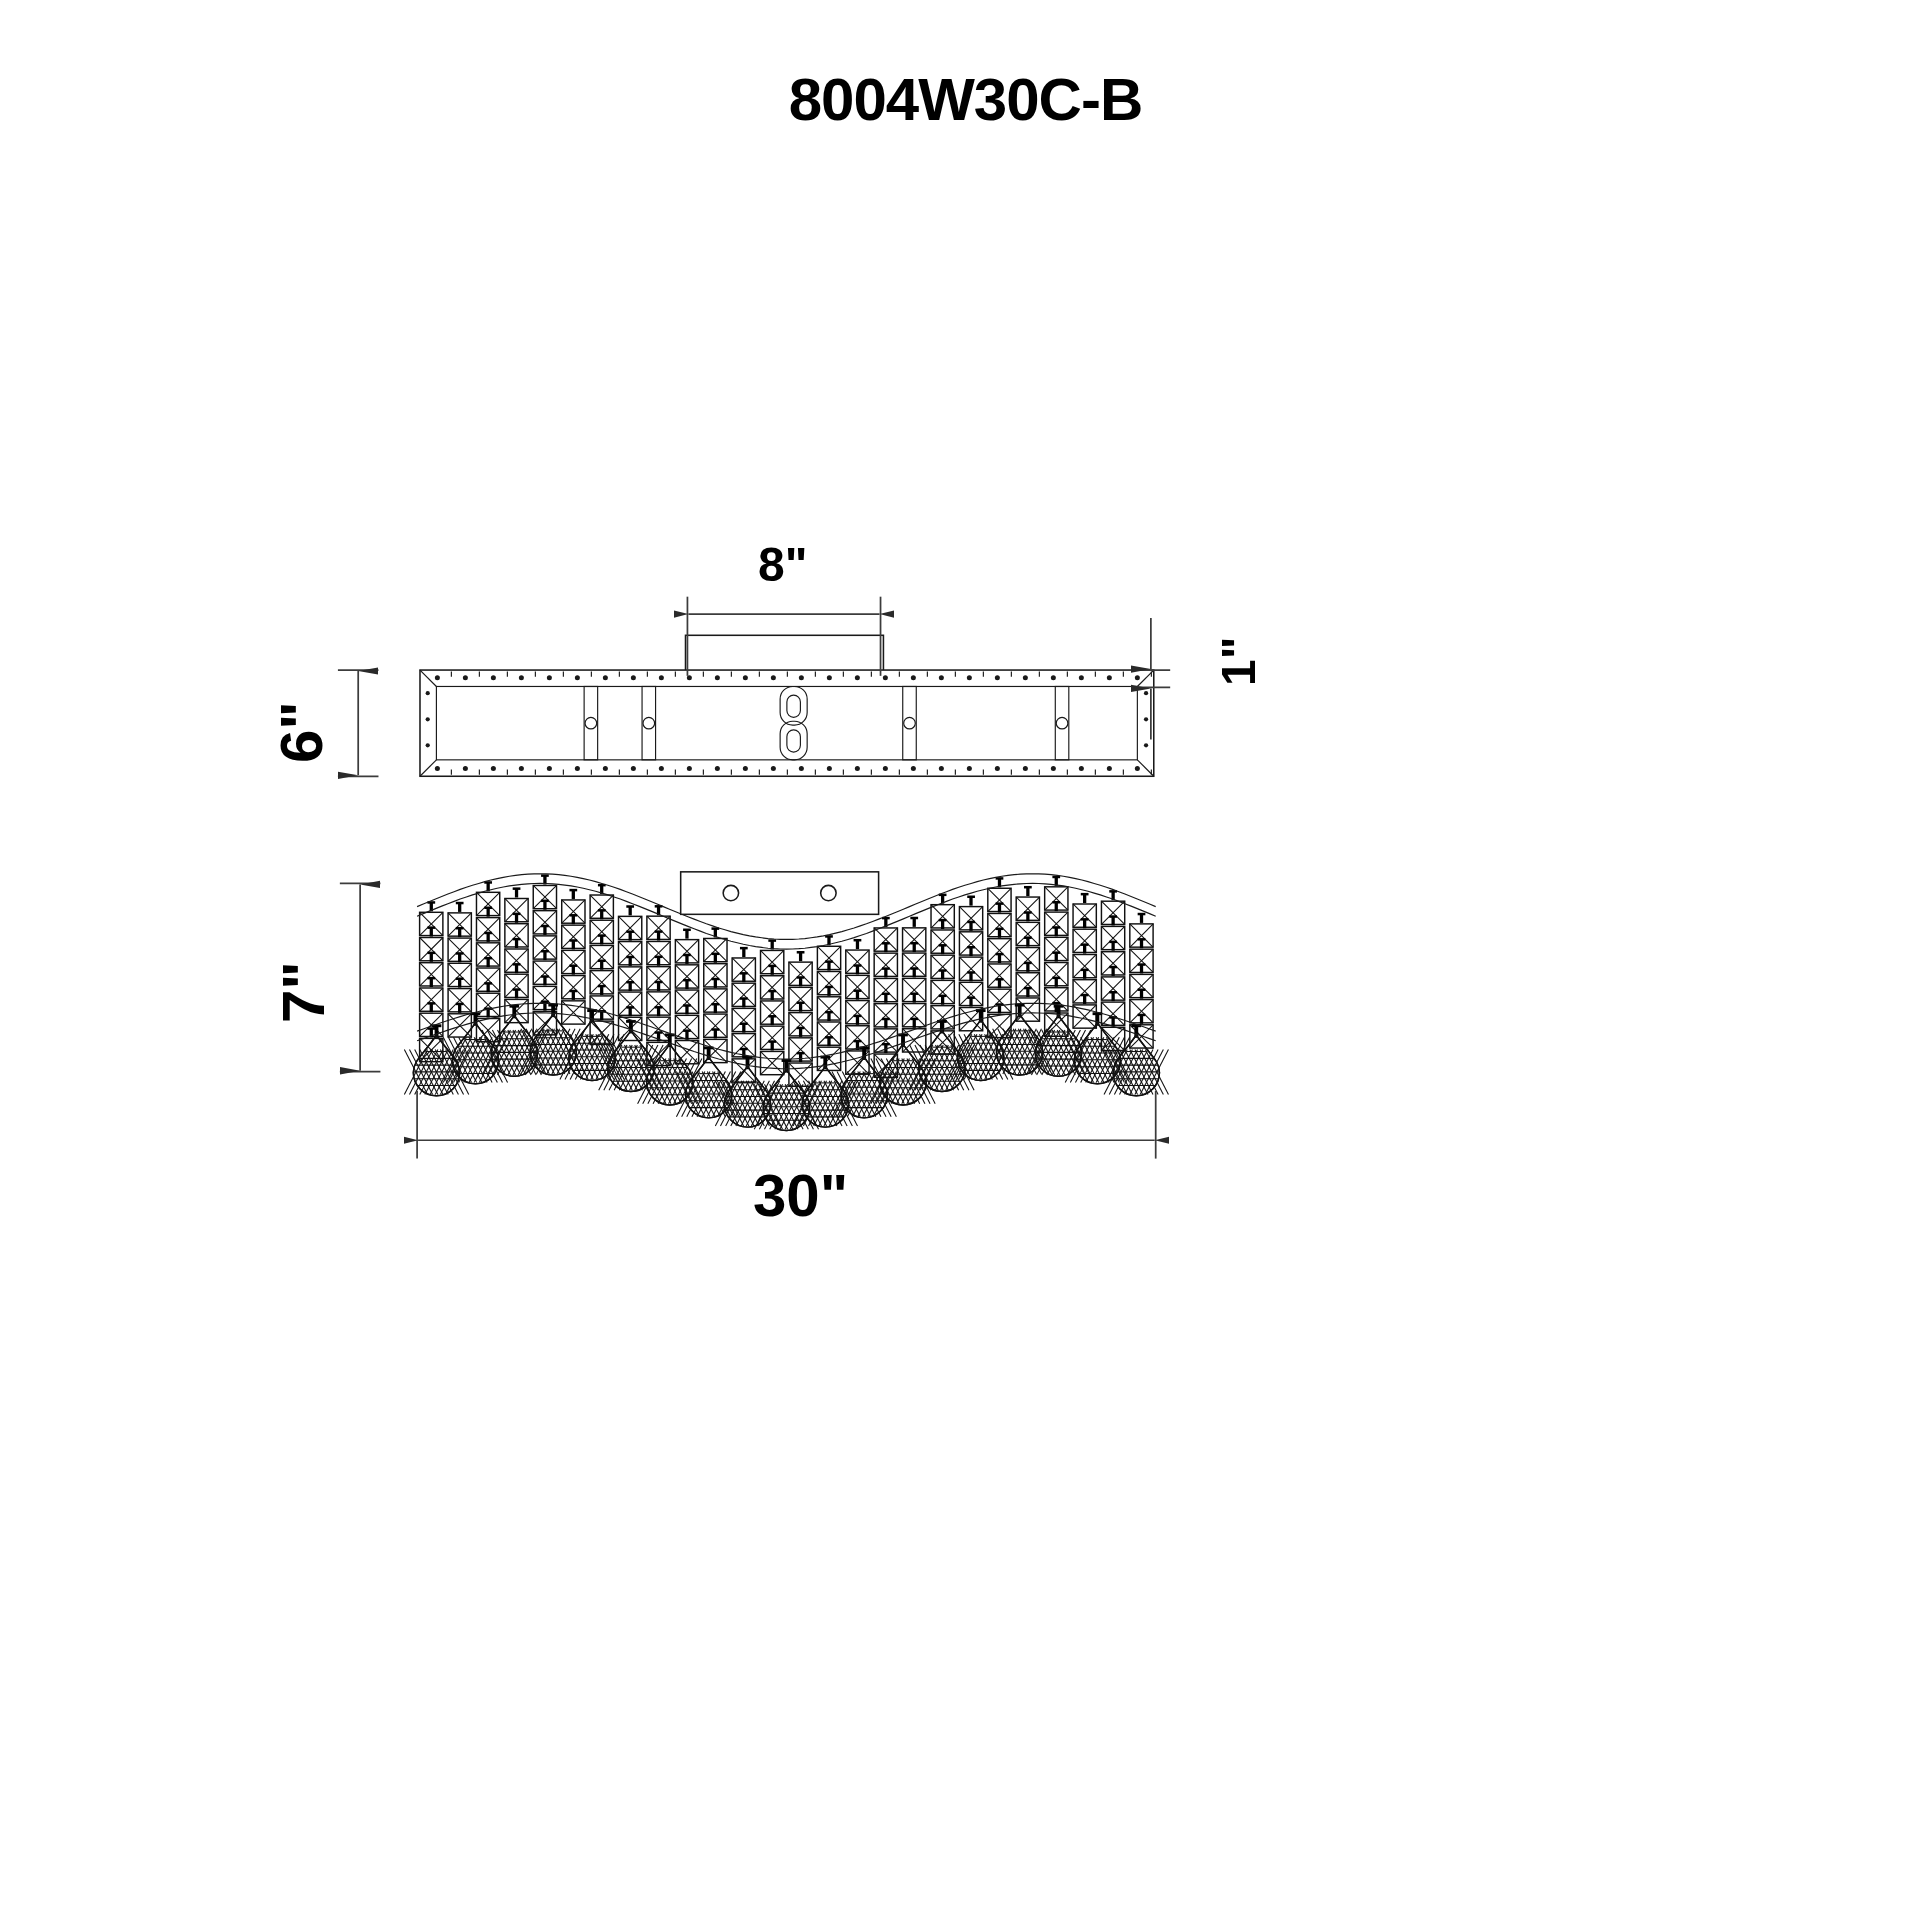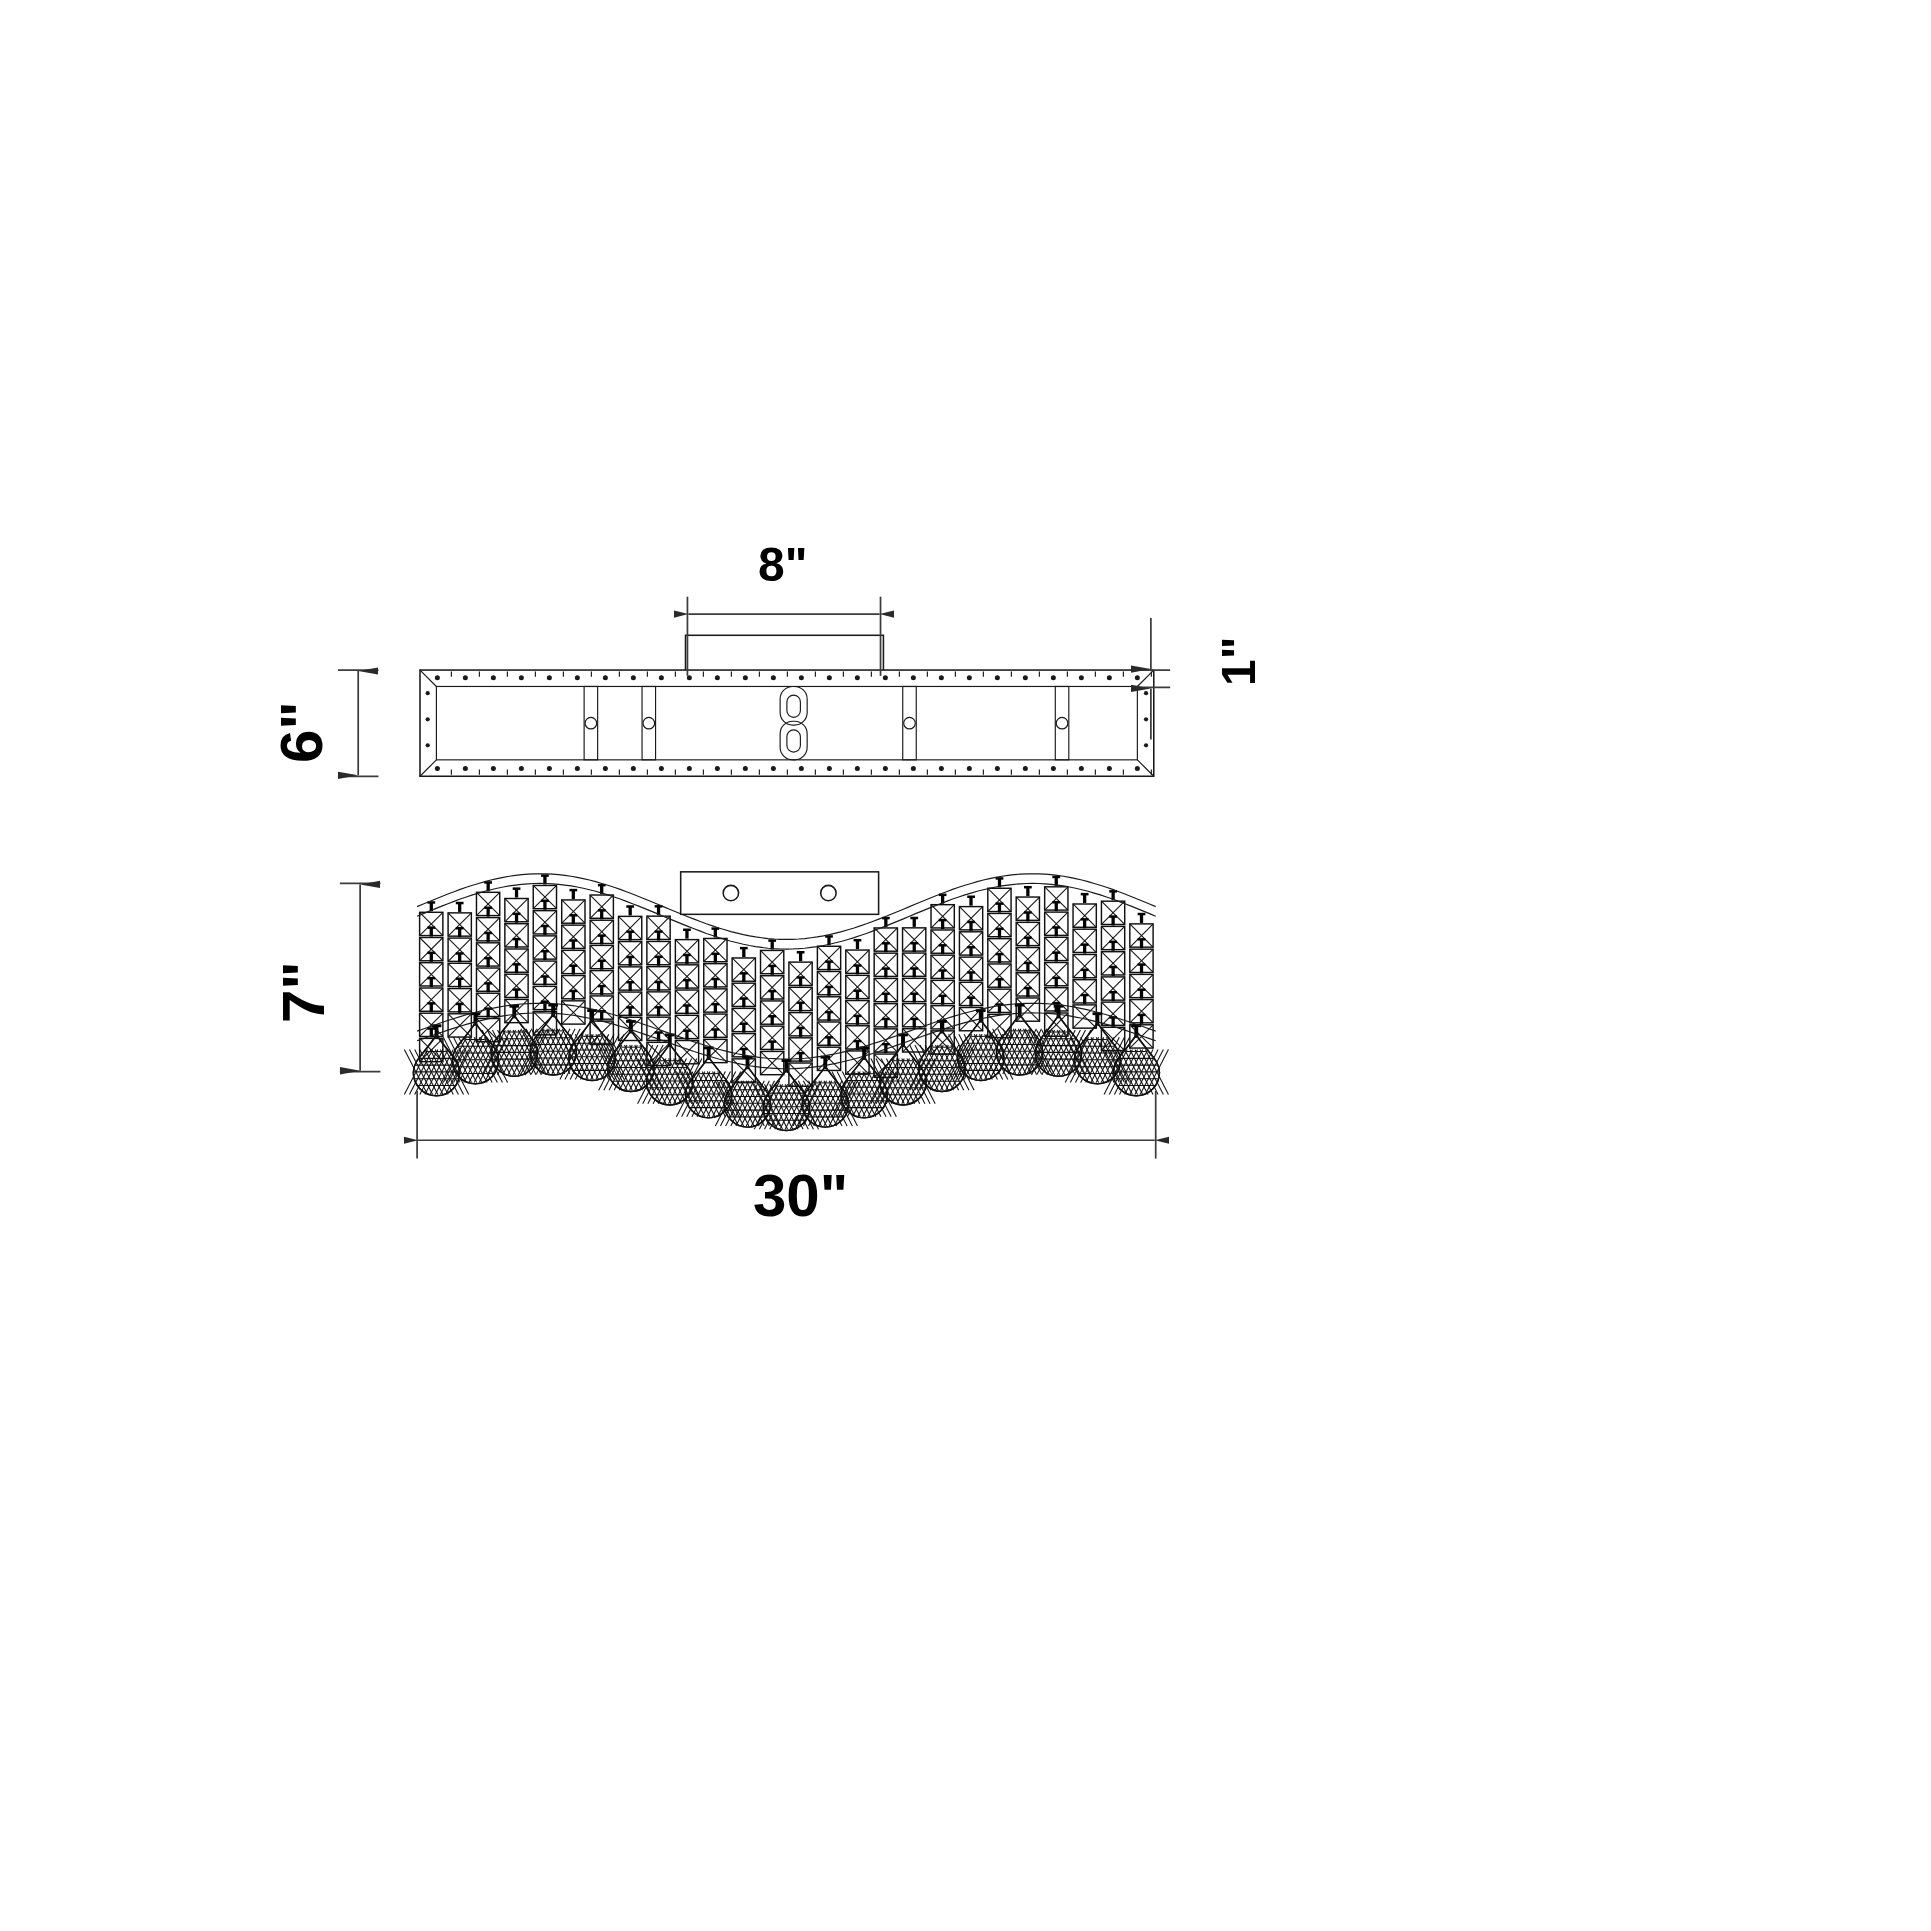--- a/index.html
+++ b/index.html
@@ -32,20 +32,21 @@
   .wht{fill:#ffffff;}
   .cr{stroke:#111;fill:none;stroke-width:1.5;}
   .crthin{stroke:#111;fill:none;stroke-width:1.1;}
   .pin{fill:#000;}
 </style>
 </head>
 <body>
 
 <div id="stage">
 
+  <div class="title">8004W30C-B</div>
 
   <svg width="1931" height="1931" viewBox="0 0 2000 2000">
     <defs>
       <marker id="arrL" markerWidth="16" markerHeight="10" refX="15" refY="5" orient="auto" markerUnits="userSpaceOnUse">
         <path d="M15,5 L0,1.2 L0,8.8 Z" fill="#2a2a2a"></path>
       </marker>
       <marker id="arrR" markerWidth="16" markerHeight="10" refX="1" refY="5" orient="auto" markerUnits="userSpaceOnUse">
         <path d="M1,5 L16,1.2 L16,8.8 Z" fill="#2a2a2a"></path>
       </marker>
       <marker id="arrU" markerWidth="12" markerHeight="22" refX="6" refY="21" orient="auto" markerUnits="userSpaceOnUse">

